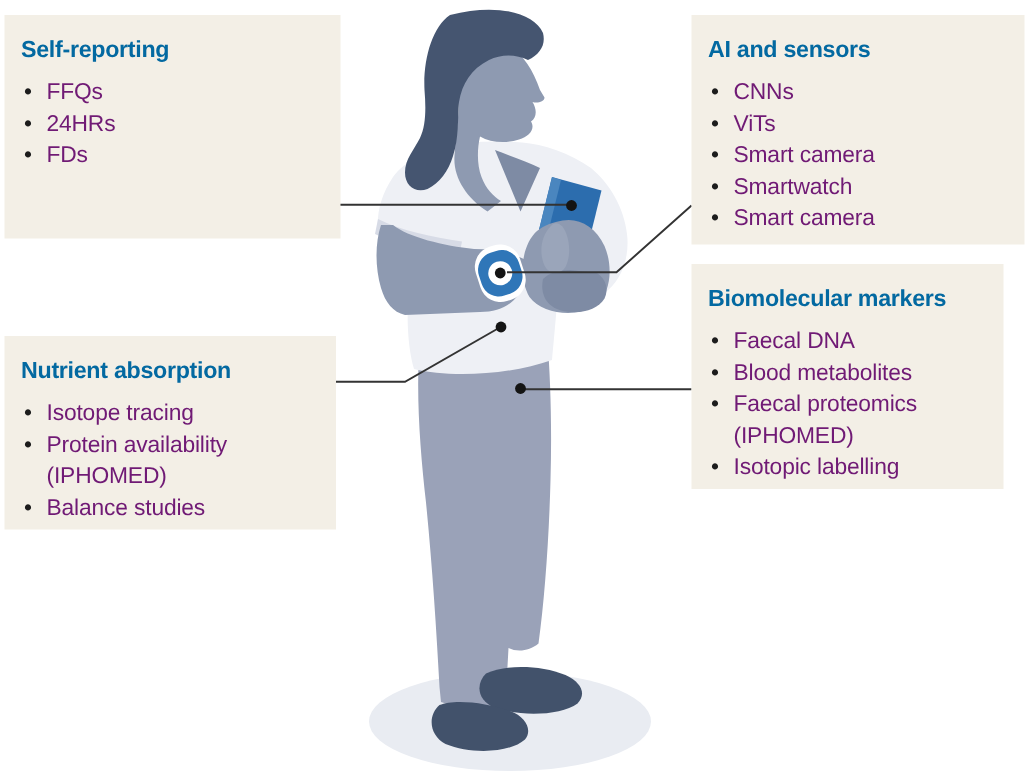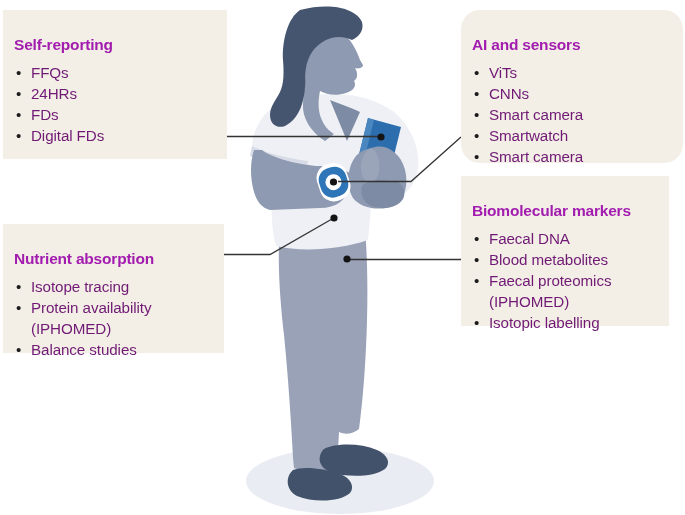--- a/index.html
+++ b/index.html
@@ -7,33 +7,33 @@
     width:685px;height:515px;position:relative;background:#ffffff;
     font-family:"Liberation Sans", sans-serif;color:#141414;overflow:hidden;
   }
   .stage{position:absolute;inset:0;width:685px;height:515px;}
   svg.art{position:absolute;left:0;top:0;}
   .callout{
     position:absolute;background:#f3efe6;box-sizing:border-box;
     padding:10px 12px 9px 11px;
   }
   .callout h3{
-    margin:15px 0 8px 0;font-size:15.5px;line-height:1.25;font-weight:700;
-    letter-spacing:-0.2px;color:#a21caf;
+    margin:4px 0 8px 0;font-size:15.5px;line-height:1.25;font-weight:700;
+    letter-spacing:-0.2px;color:#0369a1;
   }
   .callout ul{margin:0;padding:0;list-style:none;}
   .callout li{
     position:relative;padding-left:17px;font-size:15.2px;line-height:21px;
     color:#701a75;white-space:pre-line;letter-spacing:-0.1px;
   }
   .callout li::before{
     content:"\2022";position:absolute;left:2px;top:0;color:#1c1c1c;
   }
   #box-self-reporting{left:3px;top:10px;width:224px;height:149px;}
-  #box-ai-sensors{left:461px;top:10px;width:222px;height:153px;border-radius:19px;}
+  #box-ai-sensors{left:461px;top:10px;width:222px;height:153px;}
   #box-nutrient{left:3px;top:224px;width:221px;height:129px;}
   #box-biomolecular{left:461px;top:176px;width:208px;height:150px;}
 </style>
 </head>
 <body>
 
 <div class="stage">
 
   <svg class="art" width="685" height="515" viewBox="0 0 685 515" aria-hidden="true">
 
@@ -153,29 +153,28 @@
       <circle cx="347" cy="259" r="3.6"></circle>
     </g>
   </svg>
 
   <div class="callout" id="box-self-reporting">
     <h3>Self-reporting</h3>
     <ul>
       <li>FFQs</li>
       <li>24HRs</li>
       <li>FDs</li>
-      <li>Digital FDs</li>
     </ul>
   </div>
 
   <div class="callout" id="box-ai-sensors">
     <h3>AI and sensors</h3>
     <ul>
+      <li>CNNs</li>
       <li>ViTs</li>
-      <li>CNNs</li>
       <li>Smart camera</li>
       <li>Smartwatch</li>
       <li>Smart camera</li>
     </ul>
   </div>
 
   <div class="callout" id="box-nutrient">
     <h3>Nutrient absorption</h3>
     <ul>
       <li>Isotope tracing</li>

